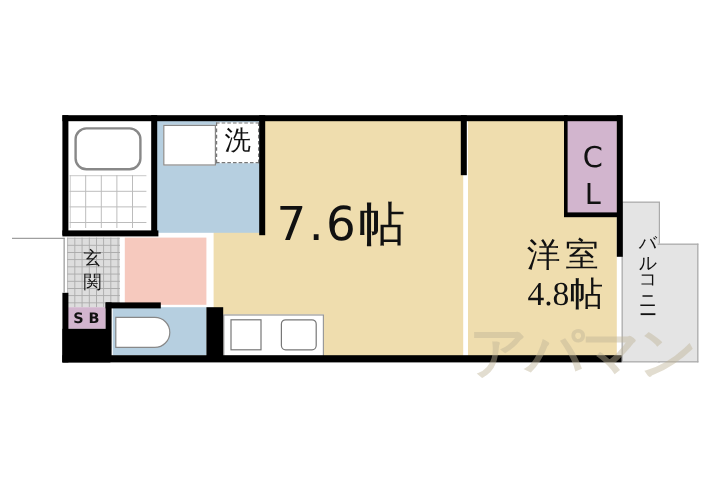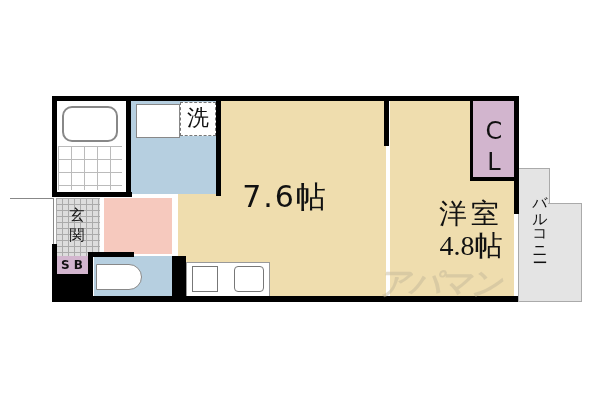--- a/index.html
+++ b/index.html
@@ -56,27 +56,27 @@
 
   <div class="abs" style="left:10px;top:198px;width:44px;height:46px;border:1px solid #888;border-left:none;border-bottom:none;border-radius:0 0 0 44px;border-top:1px solid #888;"></div>
 
   <div class="room-label" style="left:66px;top:206px;width:22px;font-size:15px;line-height:1.3;">
     <div>玄</div>
     <div>関</div>
   </div>
   <div class="room-label" style="left:56px;top:259px;width:32px;font-size:12px;font-weight:bold;">S B</div>
 
   <div class="room-label" style="left:210px;top:160px;width:150px;">
-    <div style="font-size:30px;margin-top:22px;letter-spacing:2px;">7.6帖</div>
+    <div style="font-size:39px;margin-top:8px;letter-spacing:2px;">7.6帖</div>
   </div>
 
   <div class="room-label" style="left:476px;top:116px;width:36px;font-size:24px;line-height:1.3;">
     <div>C</div>
     <div>L</div>
   </div>
 
   <div class="room-label" style="left:416px;top:200px;width:110px;font-family:Liberation Serif, serif;">
     <div style="font-size:28px;letter-spacing:4px;">洋室</div>
     <div style="font-size:28px;margin-top:4px;">4.8帖</div>
   </div>
 
-  <div class="watermark" style="left:378px;top:262px;font-size:32px;font-style:italic;">アパマン</div>
+  <div class="watermark" style="left:391px;top:262px;font-size:48px;">アパマン</div>
 </div>
 
 </body></html>

